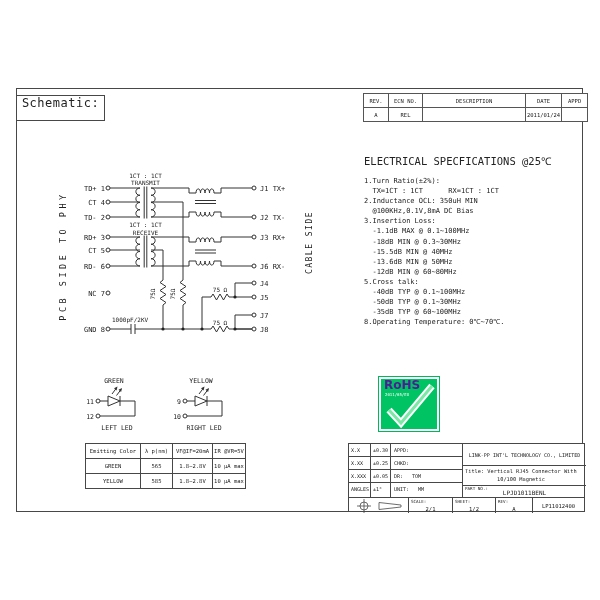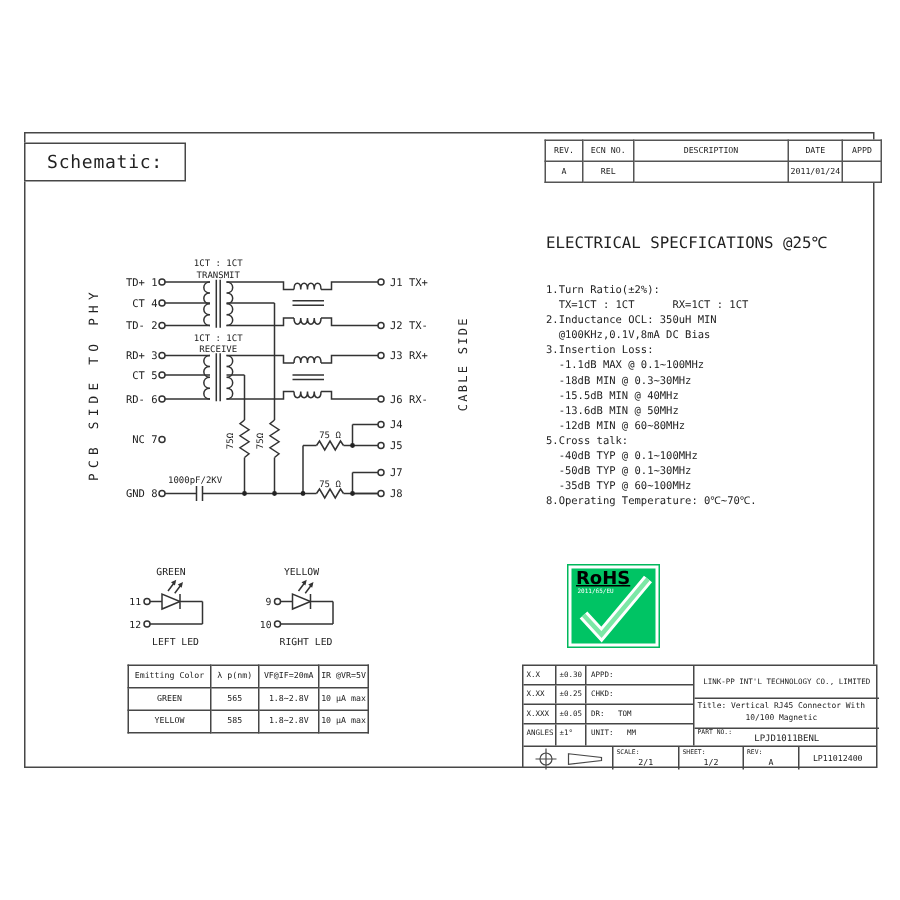--- a/index.html
+++ b/index.html
@@ -2,48 +2,48 @@
 <html><head>
 <meta charset="utf-8">
 <style>
   * { margin:0; padding:0; box-sizing:border-box; }
   html,body { width:600px; height:600px; background:#fff; }
   body { font-family:"DejaVu Sans Mono","Liberation Mono",monospace; color:#222; }
   #canvas { position:relative; width:600px; height:600px; background:#fff; overflow:hidden; }
 
   .frame { position:absolute; left:16px; top:88px; width:567px; height:424px; border:1px solid #474747; }
 
-  .schem-box { position:absolute; left:16px; top:95px; width:108px; height:26px; border:1px solid #474747;
-               background:#fff; display:flex; align-items:center; justify-content:center;
+  .schem-box { position:absolute; left:16px; top:95px; width:89px; height:26px; border:1px solid #474747;
+               background:#fff; display:flex; justify-content:center;
                font-size:12px; letter-spacing:0.5px; }
 
   table.rev-table { position:absolute; left:363px; top:93px; border-collapse:collapse; table-layout:fixed; background:#fff; }
   table.rev-table td { border:1px solid #555; font-size:5.5px; height:14px; text-align:center; padding:0 1px; overflow:hidden; }
 
   .specs { position:absolute; left:364px; top:154px; width:226px; }
-  .specs-title { font-size:10.5px; margin-bottom:20px; white-space:pre; }
+  .specs-title { font-size:10.5px; margin-bottom:8px; white-space:pre; }
   .spec-line { font-size:7px; line-height:10.1px; white-space:pre; }
 
   .schematic-svg { position:absolute; left:55px; top:160px; }
   svg { overflow:visible; }
   svg text { font-family:"DejaVu Sans Mono","Liberation Mono",monospace; fill:#222; }
 
   .side-label { position:absolute; text-align:center; transform:rotate(-90deg); color:#222; }
   .side-label.pcb { left:-12px; top:251px; width:150px; font-size:8.5px; letter-spacing:3.5px; }
   .side-label.cable { left:269px; top:238px; width:80px; font-size:8px; letter-spacing:1.5px; }
 
   .led-svg { position:absolute; left:80px; top:374px; }
 
   table.led-table { position:absolute; left:85px; top:443px; border-collapse:collapse; table-layout:fixed; background:#fff; }
   table.led-table td { border:1px solid #474747; font-size:5.5px; height:15px; text-align:center; padding:0; overflow:hidden; }
 
   .rohs { position:absolute; left:378px; top:376px; width:62px; height:56px; border:1px solid #00b85c; padding:2px; background:#fff; }
   .rohs-inner { position:relative; width:100%; height:100%; background:#00c464; }
-  .rohs-label { position:absolute; left:3px; top:-1px; color:#000000; font-weight:bold; font-size:12px;
-                font-family:"DejaVu Sans","Liberation Sans",sans-serif;text-decoration:underline; }
+  .rohs-label { position:absolute; left:3px; top:-1px; color:#4c1d95; font-weight:bold; font-size:12px;
+                font-family:"DejaVu Sans","Liberation Sans",sans-serif; }
   .rohs-directive { position:absolute; left:4px; top:13px; color:#fff; font-size:5px; transform:scale(0.8); transform-origin:left top; }
 
   .title-block { position:absolute; left:348px; top:443px; width:237px; height:69px; border:1px solid #474747; background:#fff; }
   .tb-left { position:absolute; left:0; top:0; width:114px; height:53px; border-right:1px solid #474747; }
   .tb-row { display:flex; height:13px; border-bottom:1px solid #474747; }
   .tb-row:last-child { border-bottom:none; height:14px; }
   .tb-dim { width:22px; border-right:1px solid #474747; font-size:5px; padding:3px 0 0 2px; }
   .tb-tol { width:20px; border-right:1px solid #474747; font-size:5px; padding:3px 0 0 2px; }
   .tb-lab { flex:1; font-size:5px; padding:3px 0 0 3px; }
   .tb-lab .val { margin-left:9px; }

